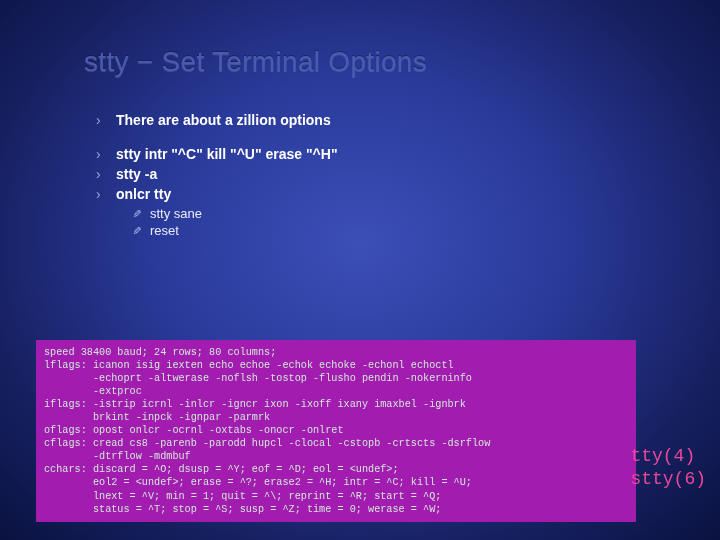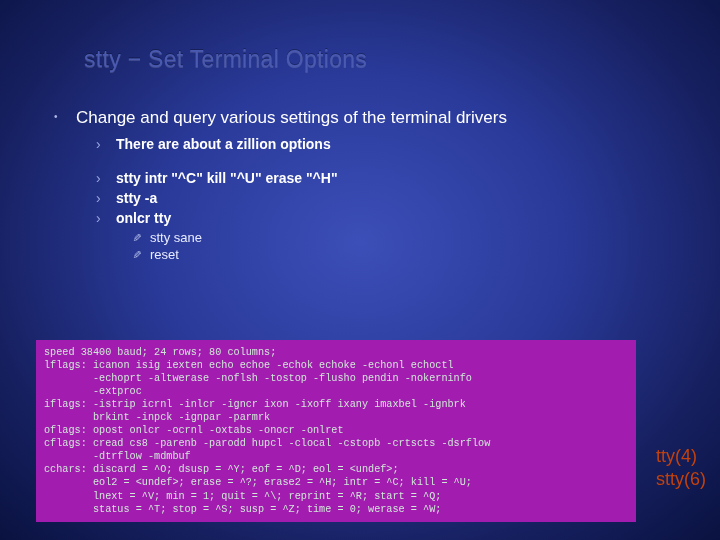--- a/index.html
+++ b/index.html
@@ -7,21 +7,21 @@
   body {
     background: radial-gradient(ellipse at 50% 45%, #3c4fb8 0%, #2a3a9a 40%, #162060 75%, #0a1240 100%);
     font-family: Arial, sans-serif;
     color: #fff;
     position: relative;
   }
   .title {
     position: absolute;
     left: 84px;
     top: 46px;
-    font-size: 23px;
+    font-size: 28px;
     font-weight: 400;
     color: #4a5ab0;
     text-shadow: 0 1px 0 rgba(255,255,255,0.15), 0 -1px 0 rgba(0,0,0,0.3);
     letter-spacing: 0.3px;
   }
   .content {
     position: absolute;
     left: 54px;
     top: 108px;
     width: 600px;
@@ -86,33 +86,33 @@
     font-family: "Courier New", monospace;
     font-size: 10.2px;
     line-height: 1.28;
     padding: 6px 8px;
     white-space: pre;
   }
   .refs {
     position: absolute;
     right: 14px;
     bottom: 50px;
-    color: #c2410c;
+    color: #ec4899;
     font-size: 18px;
     text-align: left;
     line-height: 1.25;
+    font-family: Liberation Mono, monospace;
   }
 </style>
 </head>
 <body>
 
 <div class="title">stty − Set Terminal Options</div>
 
 <div class="content">
-  <div class="b1">Change and query various settings of the terminal drivers</div>
   <div class="b2">There are about a zillion options</div>
   <div class="spacer"></div>
   <div class="b2">stty intr "^C" kill "^U" erase "^H"</div>
   <div class="b2">stty -a</div>
   <div class="b2">onlcr tty</div>
   <div class="b3">stty sane</div>
   <div class="b3">reset</div>
 </div>
 
 <div class="termbox">speed 38400 baud; 24 rows; 80 columns;

